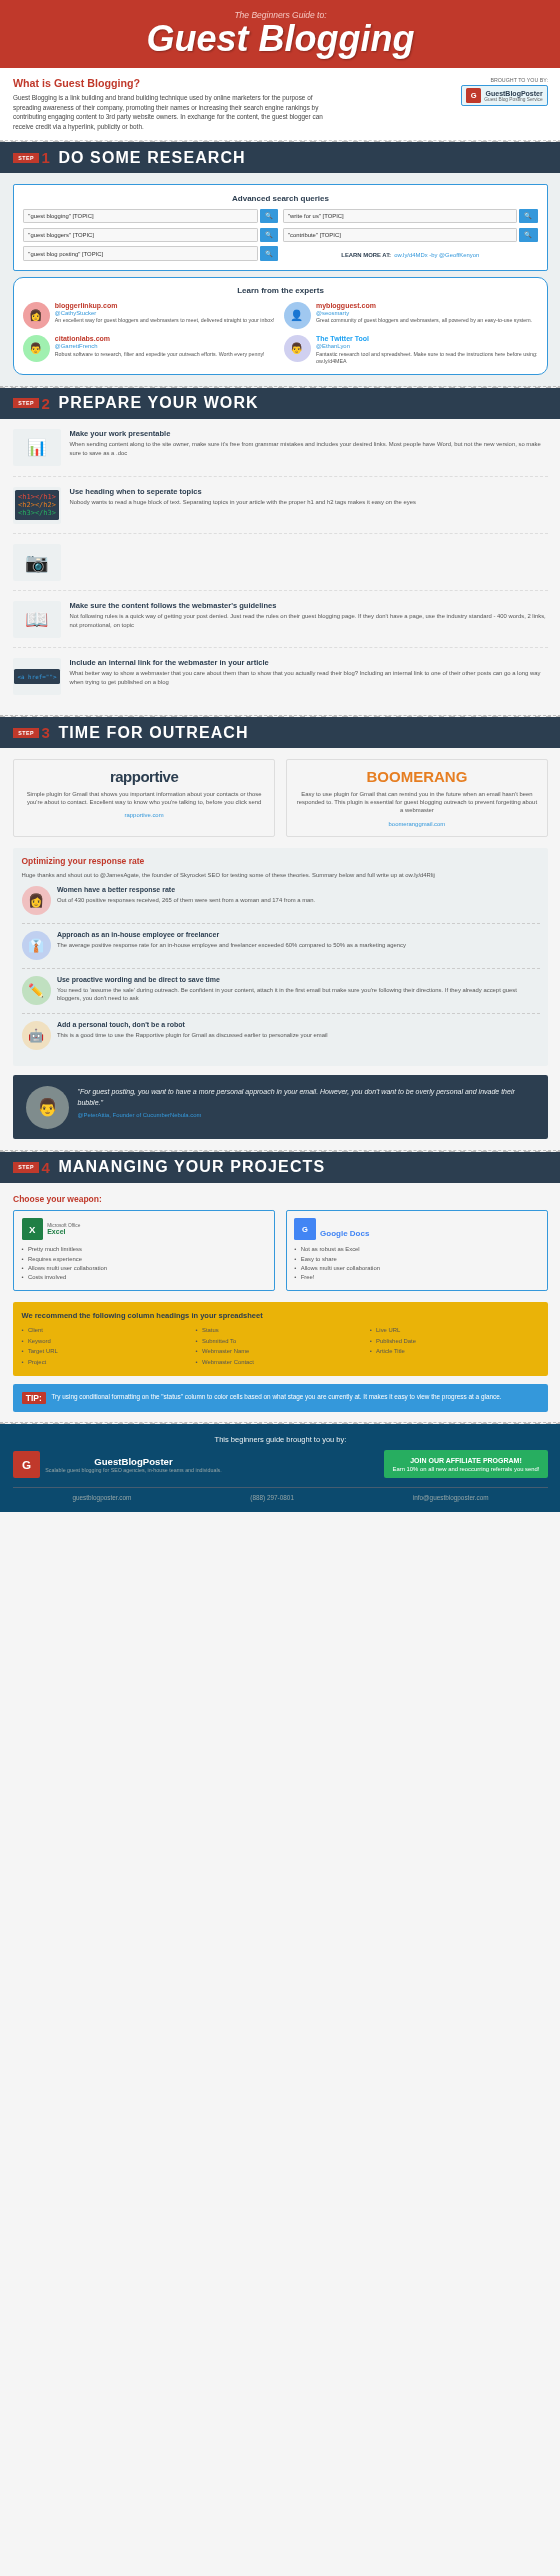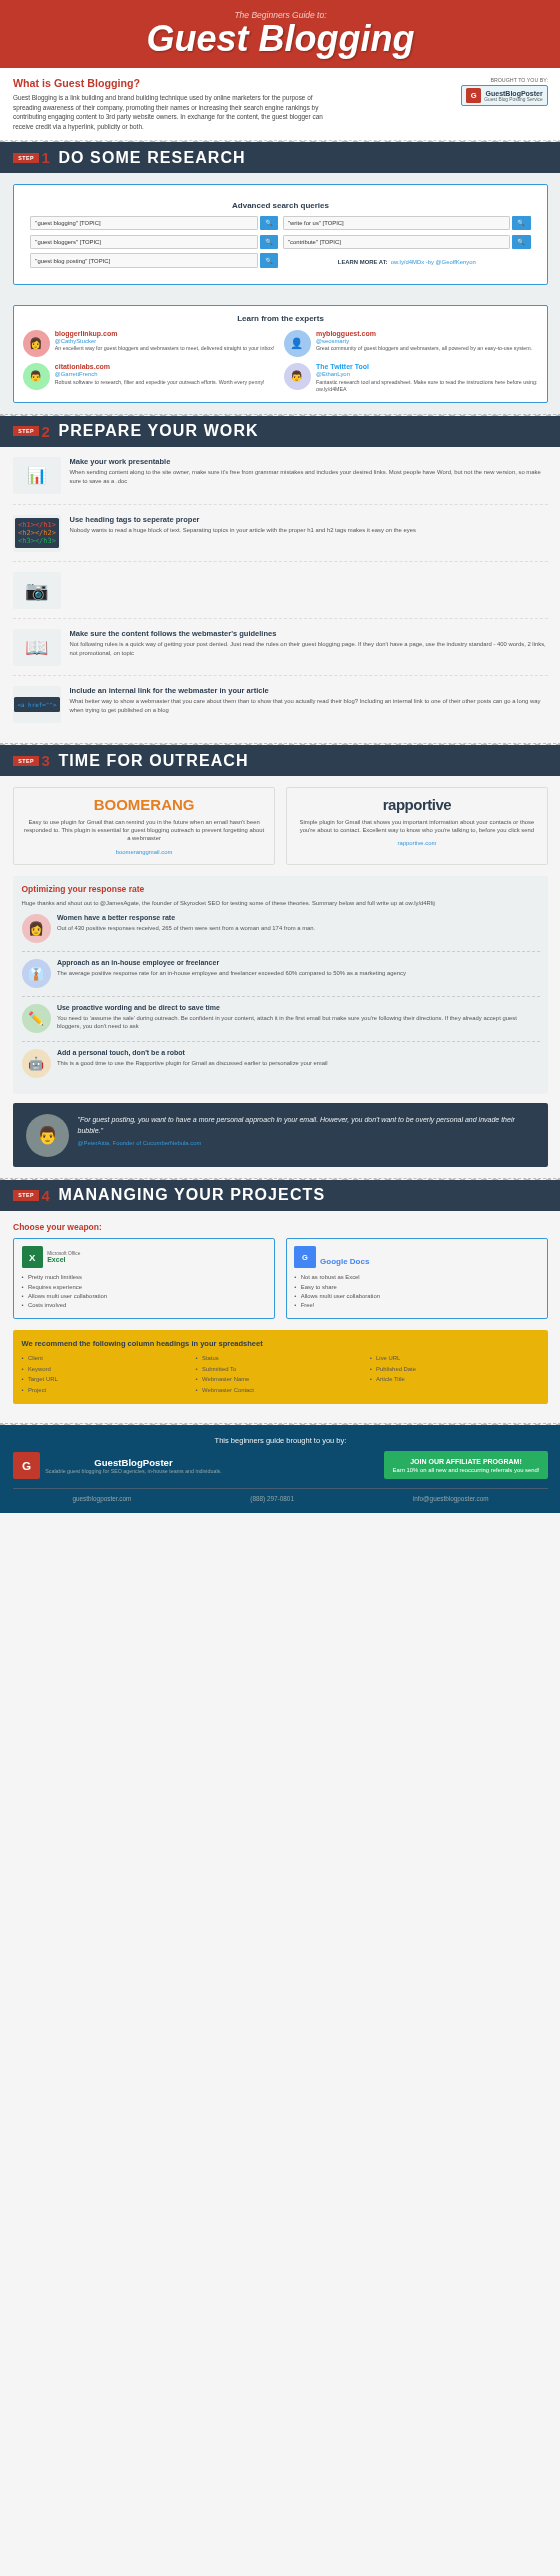--- a/index.html
+++ b/index.html
@@ -124,22 +124,22 @@
     .step1-content {
       background: #ecf0f1;
       padding: 10.7px 13px;
       border-bottom: 1.1px dashed #bbb;
     }
 
     .advanced-search-box {
       background: #fff;
       border: 1.1px solid #3498db;
       border-radius: 2.1px;
-      padding: 16px;
-      margin-bottom: 20px;
+      padding: 9px;
+      margin-bottom: 6px;
     }
     .advanced-search-title {
       text-align: center;
       font-size: 8px;
       font-weight: 700;
       color: #2c3e50;
       margin-bottom: 6.4px;
     }
     .search-grid {
       display: grid;
@@ -184,21 +184,21 @@
     }
     .learn-more-link {
       font-size: 5.9px;
       color: #3498db;
     }
 
     
     .experts-box {
       background: #fff;
       border: 1.1px solid #3498db;
-      border-radius: 2px;
+      border-radius: 10px;
       padding: 8.5px;
     }
     .experts-title {
       text-align: center;
       font-size: 8px;
       font-weight: 700;
       color: #2c3e50;
       margin-bottom: 6.4px;
     }
     .experts-grid {
@@ -792,21 +792,21 @@
 
   <div class="feature-item">
     <div class="feature-icon-box">
       <div class="html-tag-placeholder">
         <span style="color:#e74c3c;">&lt;h1&gt;&lt;/h1&gt;</span><br>
         <span style="color:#e67e22;">&lt;h2&gt;&lt;/h2&gt;</span><br>
         <span style="color:#27ae60;">&lt;h3&gt;&lt;/h3&gt;</span>
       </div>
     </div>
     <div class="feature-text">
-      <h3>Use heading tags to seperate proper</h3>
+      <h3>Use heading when to seperate topics</h3>
       <p>Nobody wants to read a huge block of text. Separating topics in your article with the proper h1 and h2 tags makes it easy on the eyes</p>
     </div>
   </div>
 
   <div class="feature-item">
     <div class="feature-icon-box">
       <span class="camera-placeholder">📷</span>
     </div>
   </div>
 
@@ -840,33 +840,33 @@
     <div class="step-badge">STEP</div>
     <div class="step-number">3</div>
   </div>
   <div class="step-title">TIME FOR OUTREACH</div>
 </div>
 
 <div class="step3-content">
   <div class="tools-grid">
 
     <div class="tool-card">
+      <div class="tool-logo tool-rapportive">
+        <span style="font-size:15px;font-weight:900;letter-spacing:-0.5px;">rapportive</span>
+      </div>
+      <p class="tool-desc">Simple plugin for Gmail that shows you important information about your contacts or those you're about to contact. Excellent way to know who you're talking to, before you click send</p>
+      <a class="tool-link">rapportive.com</a>
+    </div>
+
+    <div class="tool-card">
       <div class="tool-logo tool-boomerang">
         <span style="font-size:15px;font-weight:900;">BOOMERANG</span>
       </div>
       <p class="tool-desc">Easy to use plugin for Gmail that can remind you in the future when an email hasn't been responded to. This plugin is essential for guest blogging outreach to prevent forgetting about a webmaster</p>
       <a class="tool-link">boomeranggmail.com</a>
-    </div>
-
-    <div class="tool-card">
-      <div class="tool-logo tool-rapportive">
-        <span style="font-size:15px;font-weight:900;letter-spacing:-0.5px;">rapportive</span>
-      </div>
-      <p class="tool-desc">Simple plugin for Gmail that shows you important information about your contacts or those you're about to contact. Excellent way to know who you're talking to, before you click send</p>
-      <a class="tool-link">rapportive.com</a>
     </div>
   </div>
 
   <div class="optimize-section">
     <div class="optimize-title">Optimizing your response rate</div>
     <p class="optimize-intro">Huge thanks and shout out to @JamesAgate, the founder of Skyrocket SEO for testing some of these theories. Summary below and full write up at ow.ly/d4Rlij</p>
 
     <div class="optimize-item">
       <div class="optimize-person-icon" style="background:#f0c0c0;">👩</div>
       <div>
@@ -974,20 +974,24 @@
         <li>Webmaster Contact</li>
       </ul>
       <ul class="column-list">
         <li>Live URL</li>
         <li>Published Date</li>
         <li>Article Title</li>
       </ul>
     </div>
   </div>
 
+  <div class="tip-box">
+    <div class="tip-label">TIP:</div>
+    <div class="tip-text">Try using conditional formatting on the "status" column to color cells based on what stage you are currently at. It makes it easy to view the progress at a glance.</div>
+  </div>
 </div>
 
 <div class="section-divider"></div>
 
 <div class="footer-section">
   <div class="footer-brought">This beginners guide brought to you by:</div>
   <div class="footer-logo-area">
     <div class="footer-logo-left">
       <div class="footer-brand-icon">
           <span>G</span>

